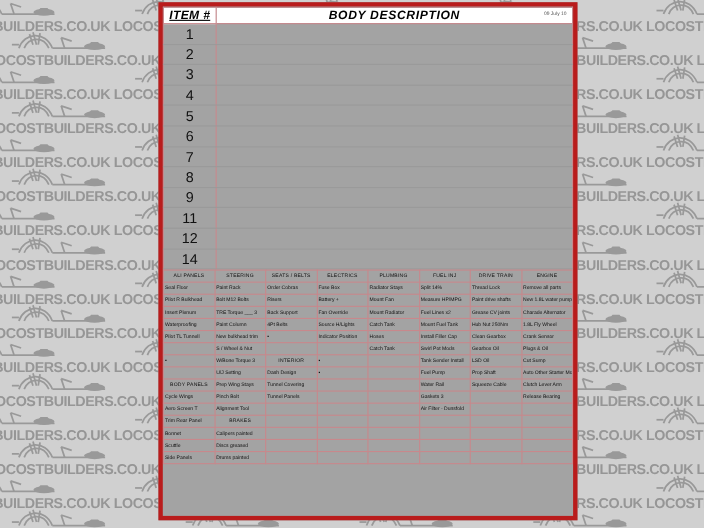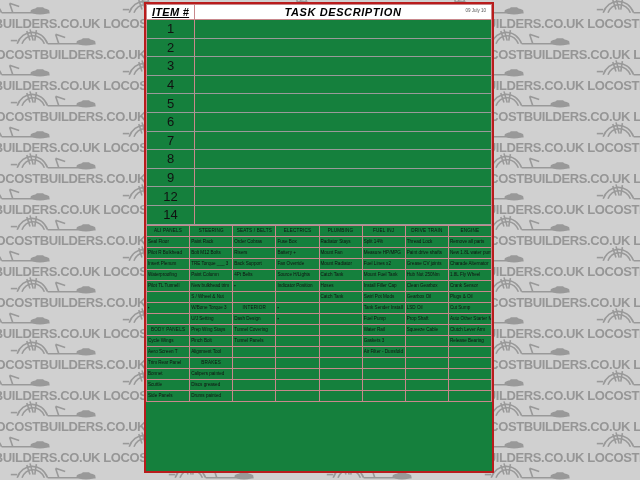--- a/index.html
+++ b/index.html
@@ -28,23 +28,23 @@
   }
   .wm-car{
     position:absolute;
     width:96px;height:26px;
     opacity:.8;
   }
   
   #sheet{
     position:absolute;
     left:144px;top:2px;
-    width:350px;height:471px;
-    background:#15803d;
-    border:2px solid #b91c1c;
+    width:381px;height:471px;
+    background:#a3a3a3;
+    border:4px solid #b91c1c;
     box-sizing:border-box;
     z-index:2;
     overflow:hidden;
   }
   table{border-collapse:collapse;width:100%;}
   
   #task-table{table-layout:fixed;}
   #task-table th,#task-table td{
     border:1px solid #c8888c;
     padding:0;
@@ -1096,21 +1096,21 @@
       </svg></div>
   </div>
 
 <div id="sheet">
 
   <table id="task-table">
     <thead>
       <tr>
         <th class="th-item">ITEM #</th>
         <th class="th-desc">
-          <span>TASK DESCRIPTION</span>
+          <span>BODY DESCRIPTION</span>
           <span class="th-date">09 July 10</span>
         </th>
       </tr>
     </thead>
     <tbody id="task-body">
         <tr>
           <td class="num-cell">1</td>
           <td class="desc-cell"></td>
         </tr>
         <tr>
@@ -1136,20 +1136,24 @@
         <tr>
           <td class="num-cell">7</td>
           <td class="desc-cell"></td>
         </tr>
         <tr>
           <td class="num-cell">8</td>
           <td class="desc-cell"></td>
         </tr>
         <tr>
           <td class="num-cell">9</td>
+          <td class="desc-cell"></td>
+        </tr>
+        <tr>
+          <td class="num-cell">11</td>
           <td class="desc-cell"></td>
         </tr>
         <tr>
           <td class="num-cell">12</td>
           <td class="desc-cell"></td>
         </tr>
         <tr>
           <td class="num-cell">14</td>
           <td class="desc-cell"></td>
         </tr>

